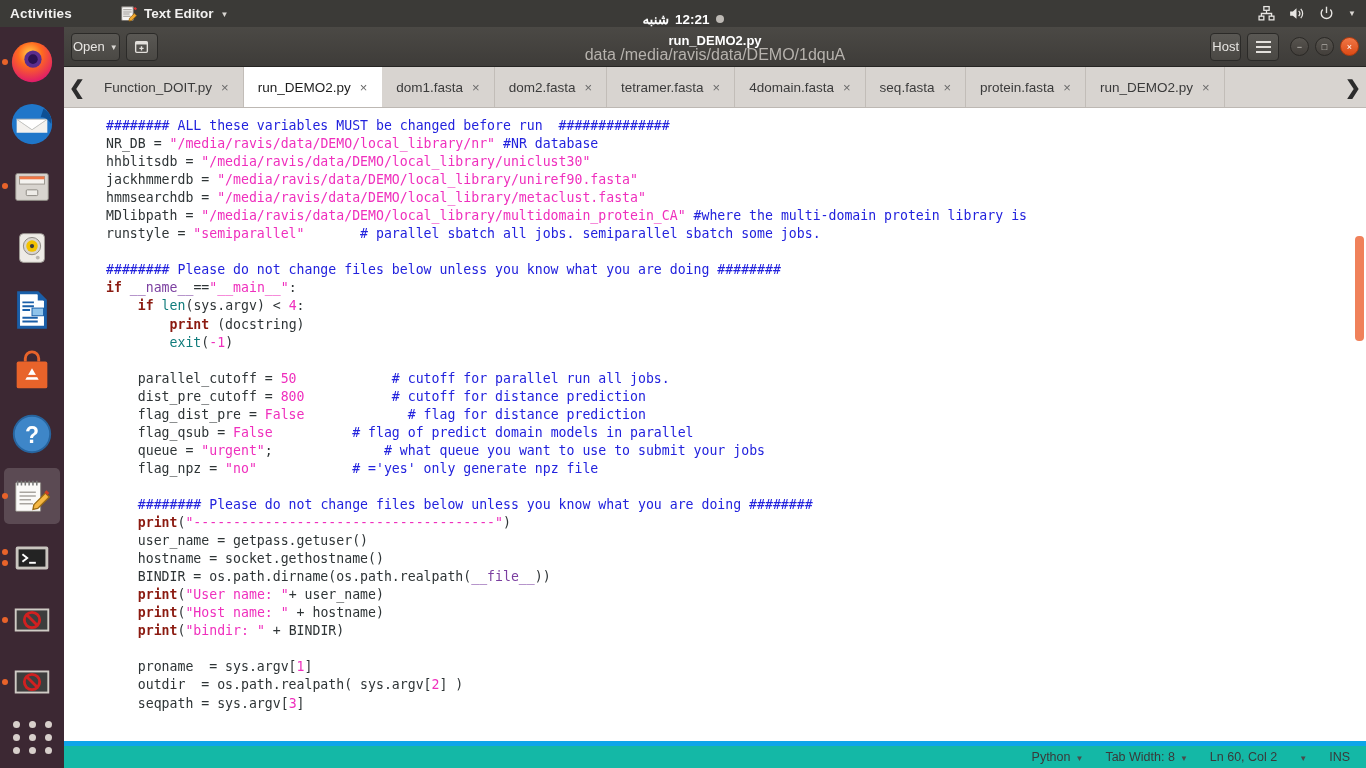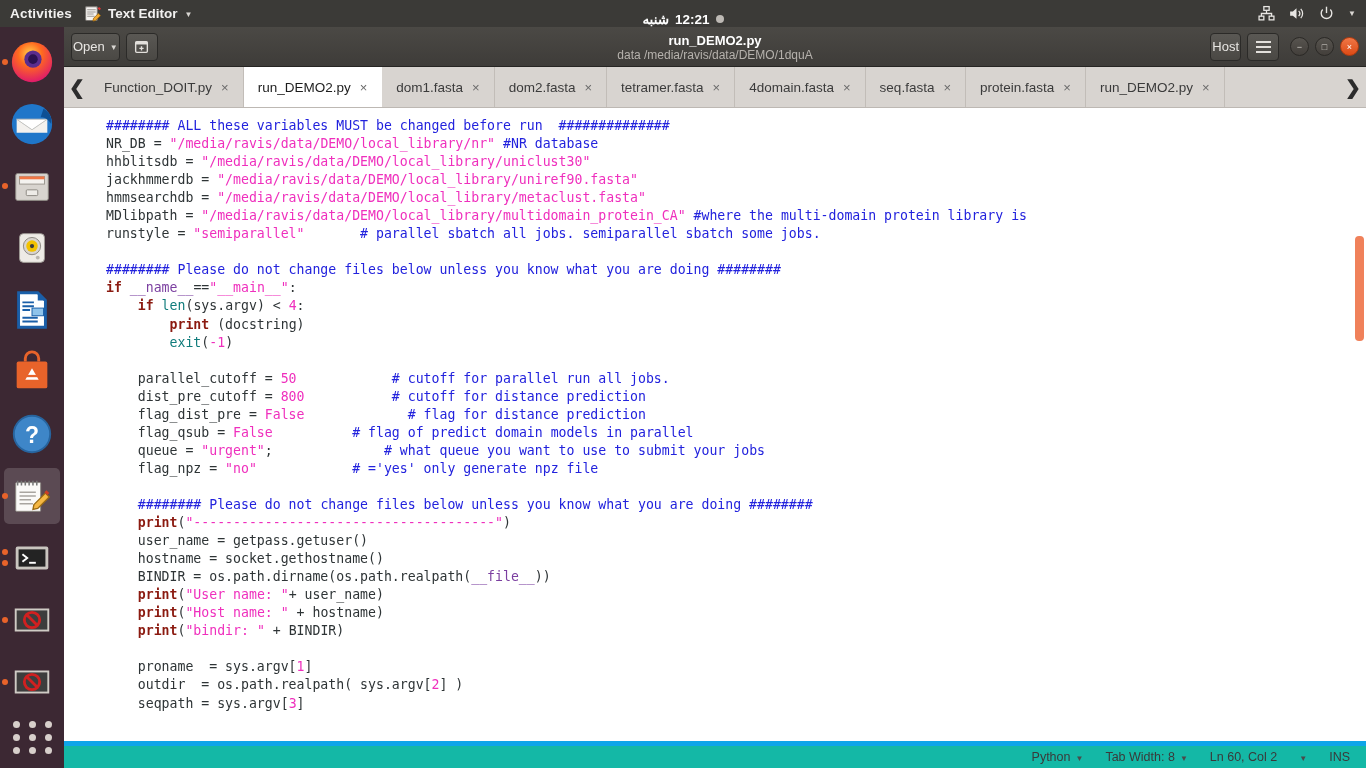--- a/index.html
+++ b/index.html
@@ -9,20 +9,21 @@
     background:#2c001e;
   }
 
   
   #topbar {
     position:absolute; left:0; top:0; width:1366px; height:27px;
     background:#3b3a37; color:#ffffff;
     display:flex; align-items:center;
     font-size:13.5px; font-weight:bold;
     z-index:50;
+    gap:36px;
   }
   #activities { padding:0 12px 0 10px; color:#f2f1f0; letter-spacing:.2px; }
   .tb-app { display:flex; align-items:center; gap:7px; color:#f2f1f0; }
   .tb-caret { font-size:8px; color:#d9d6d2; position:relative; top:1px; }
   #clockwrap {
     position:absolute; left:0; right:0; top:0; height:38px;
     display:flex; align-items:center; justify-content:center;
     gap:6px; pointer-events:none;
   }
   #clockwrap > * { pointer-events:auto; }
@@ -88,21 +89,21 @@
     gap:5px; padding:0 1px; cursor:pointer;
   }
   .hb-btn.icon-only { width:32px; padding:0; }
   .hb-btn + .hb-btn { margin-left:6px; }
   #hb-title {
     position:absolute; left:0; right:0; top:0; height:40px;
     display:flex; flex-direction:column; align-items:center; justify-content:center;
     pointer-events:none;
   }
   #hb-title .t { font-size:13px; font-weight:bold; color:#ffffff; line-height:15px; }
-  #hb-title .s { font-size:12px; color:#b6b2ad; line-height:14px; }
+  #hb-title .s { font-size:16px; color:#b6b2ad; line-height:14px; }
   #hb-right { margin-left:auto; display:flex; align-items:center; z-index:5; }
   .wctrl { display:flex; align-items:center; gap:6px; margin-left:11px; }
   .wc {
     width:19px; height:19px; border-radius:50%;
     background:linear-gradient(to bottom,#57544f,#433f3b);
     border:1px solid #2b2926;
     display:flex; align-items:center; justify-content:center;
     color:#d8d4cf; font-size:9px; cursor:pointer;
   }
   .wc.close { background:linear-gradient(to bottom,#f07746,#dc4a15); border-color:#b33c10; color:#fff; }

